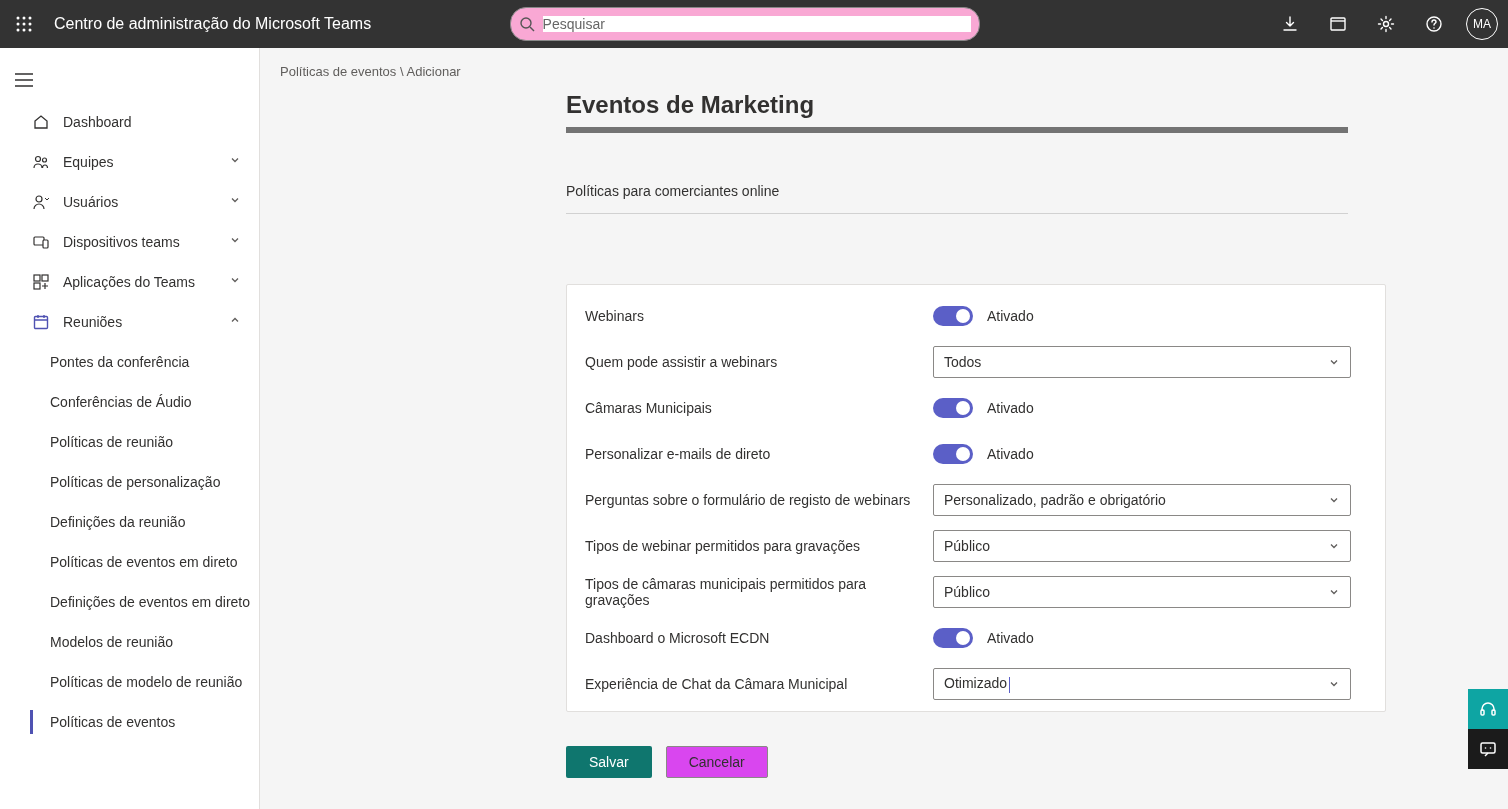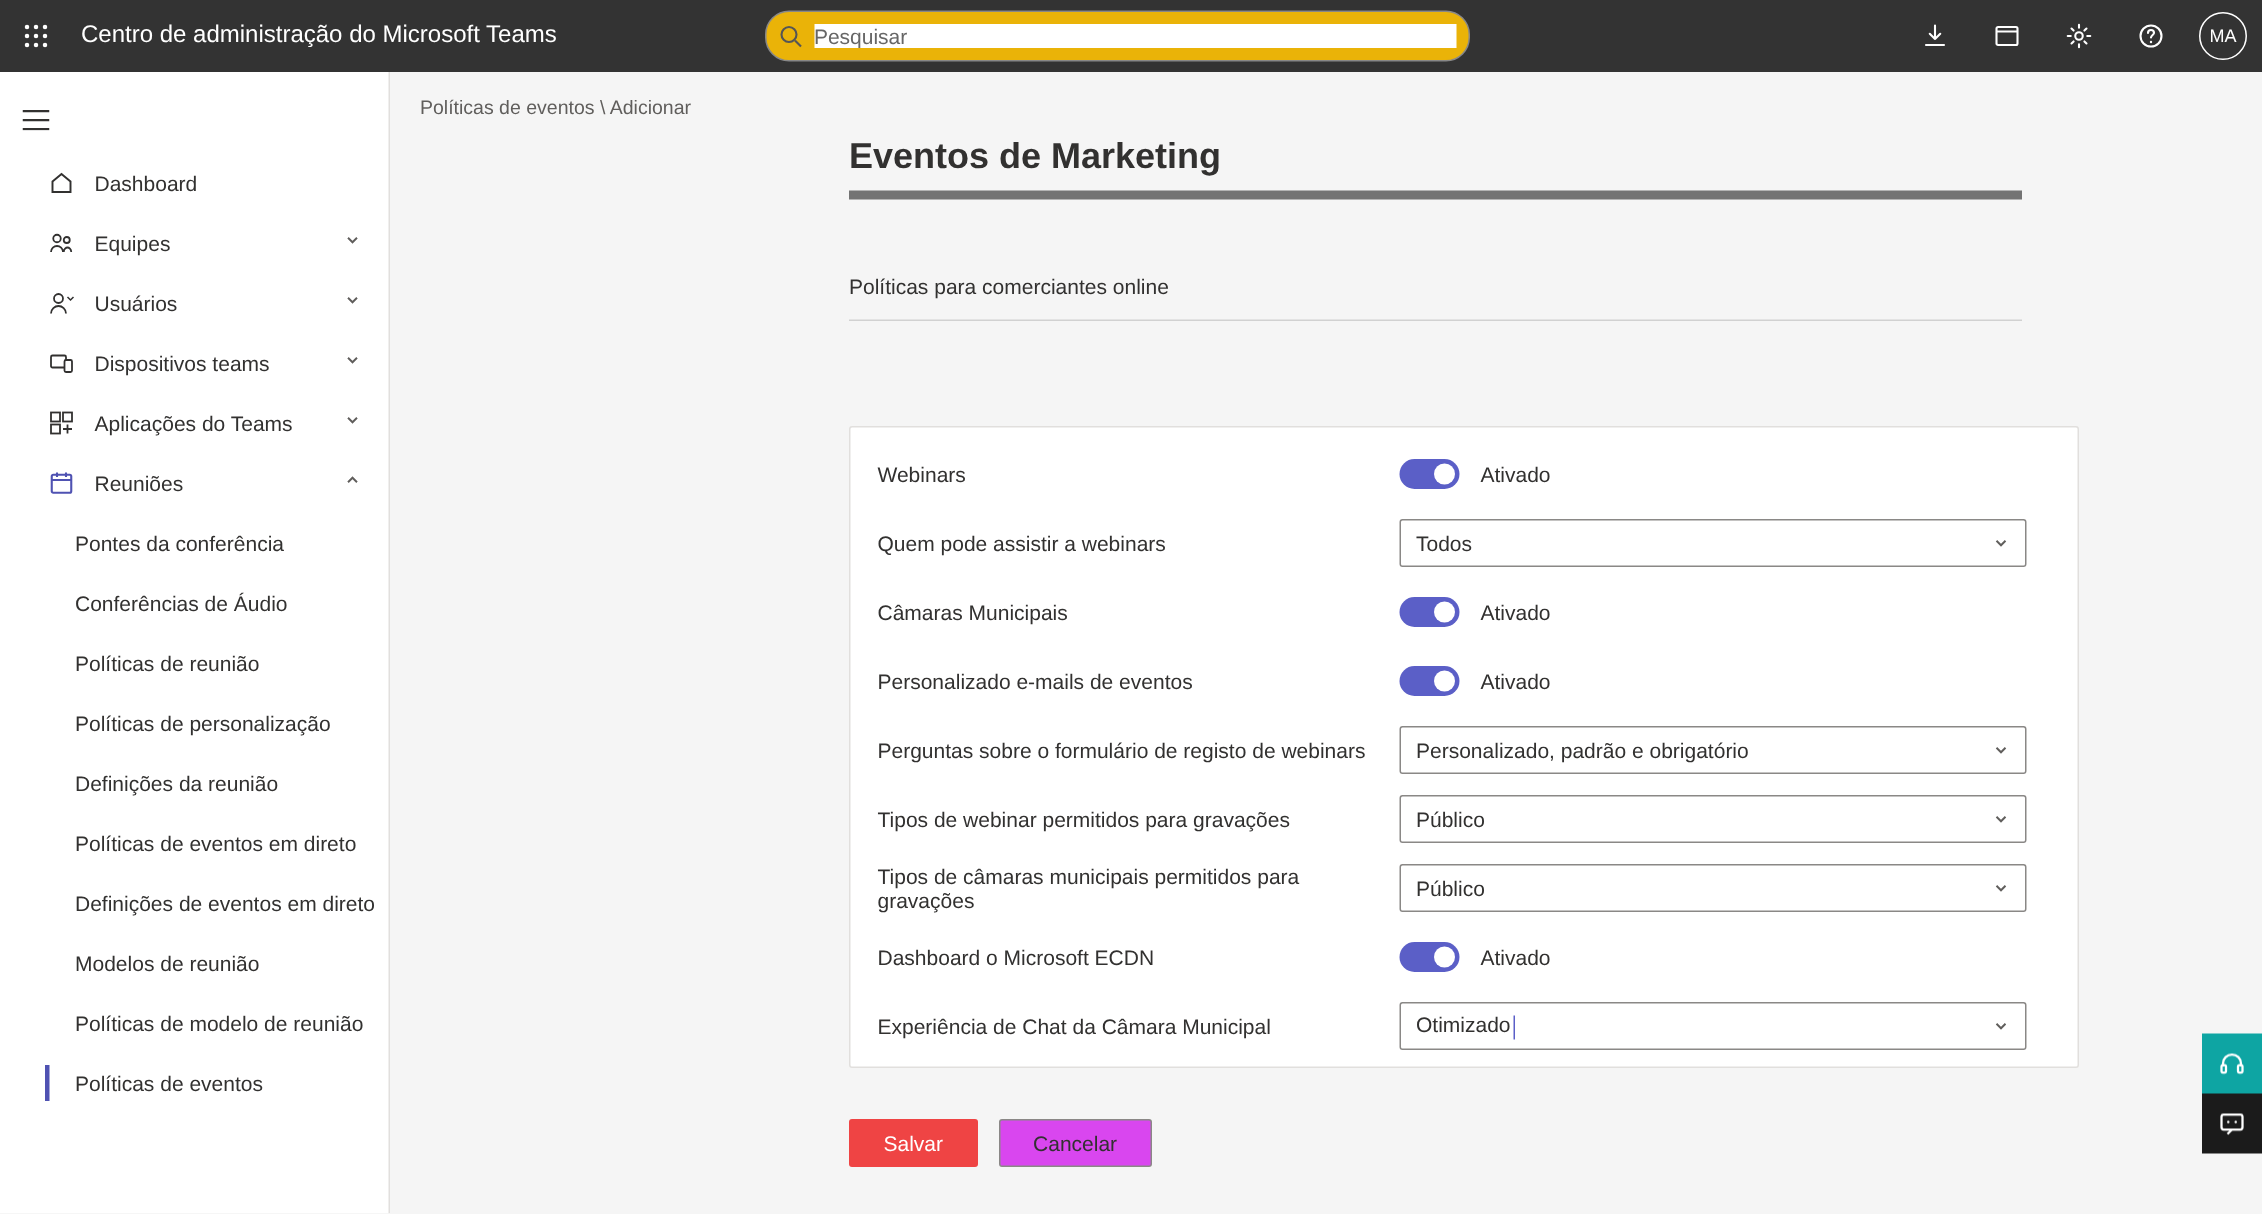--- a/index.html
+++ b/index.html
@@ -29,21 +29,21 @@
   .waffle svg { fill: #fff; }
   .topbar-title { font-size: 16px; font-weight: 400; margin-left: 6px; flex: 0 0 auto; }
   .searchwrap {
     flex: 1;
     display: flex;
     justify-content: center;
   }
   .searchbox {
     width: 470px;
     height: 32px;
-    background: #eab308;
+    background: #f9a8d4;
     border: 1px solid #888;
     border-radius: 16px;
     display: flex;
     align-items: center;
     padding: 16px 8px;
     margin-left: -150px;
   }
   .searchbox input {
     flex: 1;
     border: none;
@@ -187,21 +187,21 @@
   }
   .btn {
     height: 32px;
     padding: 0 22px;
     border-radius: 2px;
     font-size:14px;
     cursor:pointer;
     border:1px solid transparent;
     display:flex; align-items:center;
   }
-  .btn.primary { background:#ef4444; color:#fff;text-align:center; }
+  .btn.primary { background:#0f766e; color:#fff;text-align:center; }
   .btn.secondary { background:#d946ef; color:#323130; border-color:#8a8886; }
 
   
   .floaters {
     position: fixed;
     right: 0;
     bottom: 40px;
     display:flex; flex-direction:column;
   }
   .floater {
@@ -444,21 +444,21 @@
 
         <div class="row">
           <div class="label">Câmaras Municipais</div>
           <div class="control">
             <div class="toggle"></div>
             <span class="toggle-label">Ativado</span>
           </div>
         </div>
 
         <div class="row">
-          <div class="label">Personalizado e-mails de eventos</div>
+          <div class="label">Personalizar e-mails de direto</div>
           <div class="control">
             <div class="toggle"></div>
             <span class="toggle-label">Ativado</span>
           </div>
         </div>
 
         <div class="row">
           <div class="label">Perguntas sobre o formulário de registo de webinars</div>
           <div class="control">
             <div class="select">

